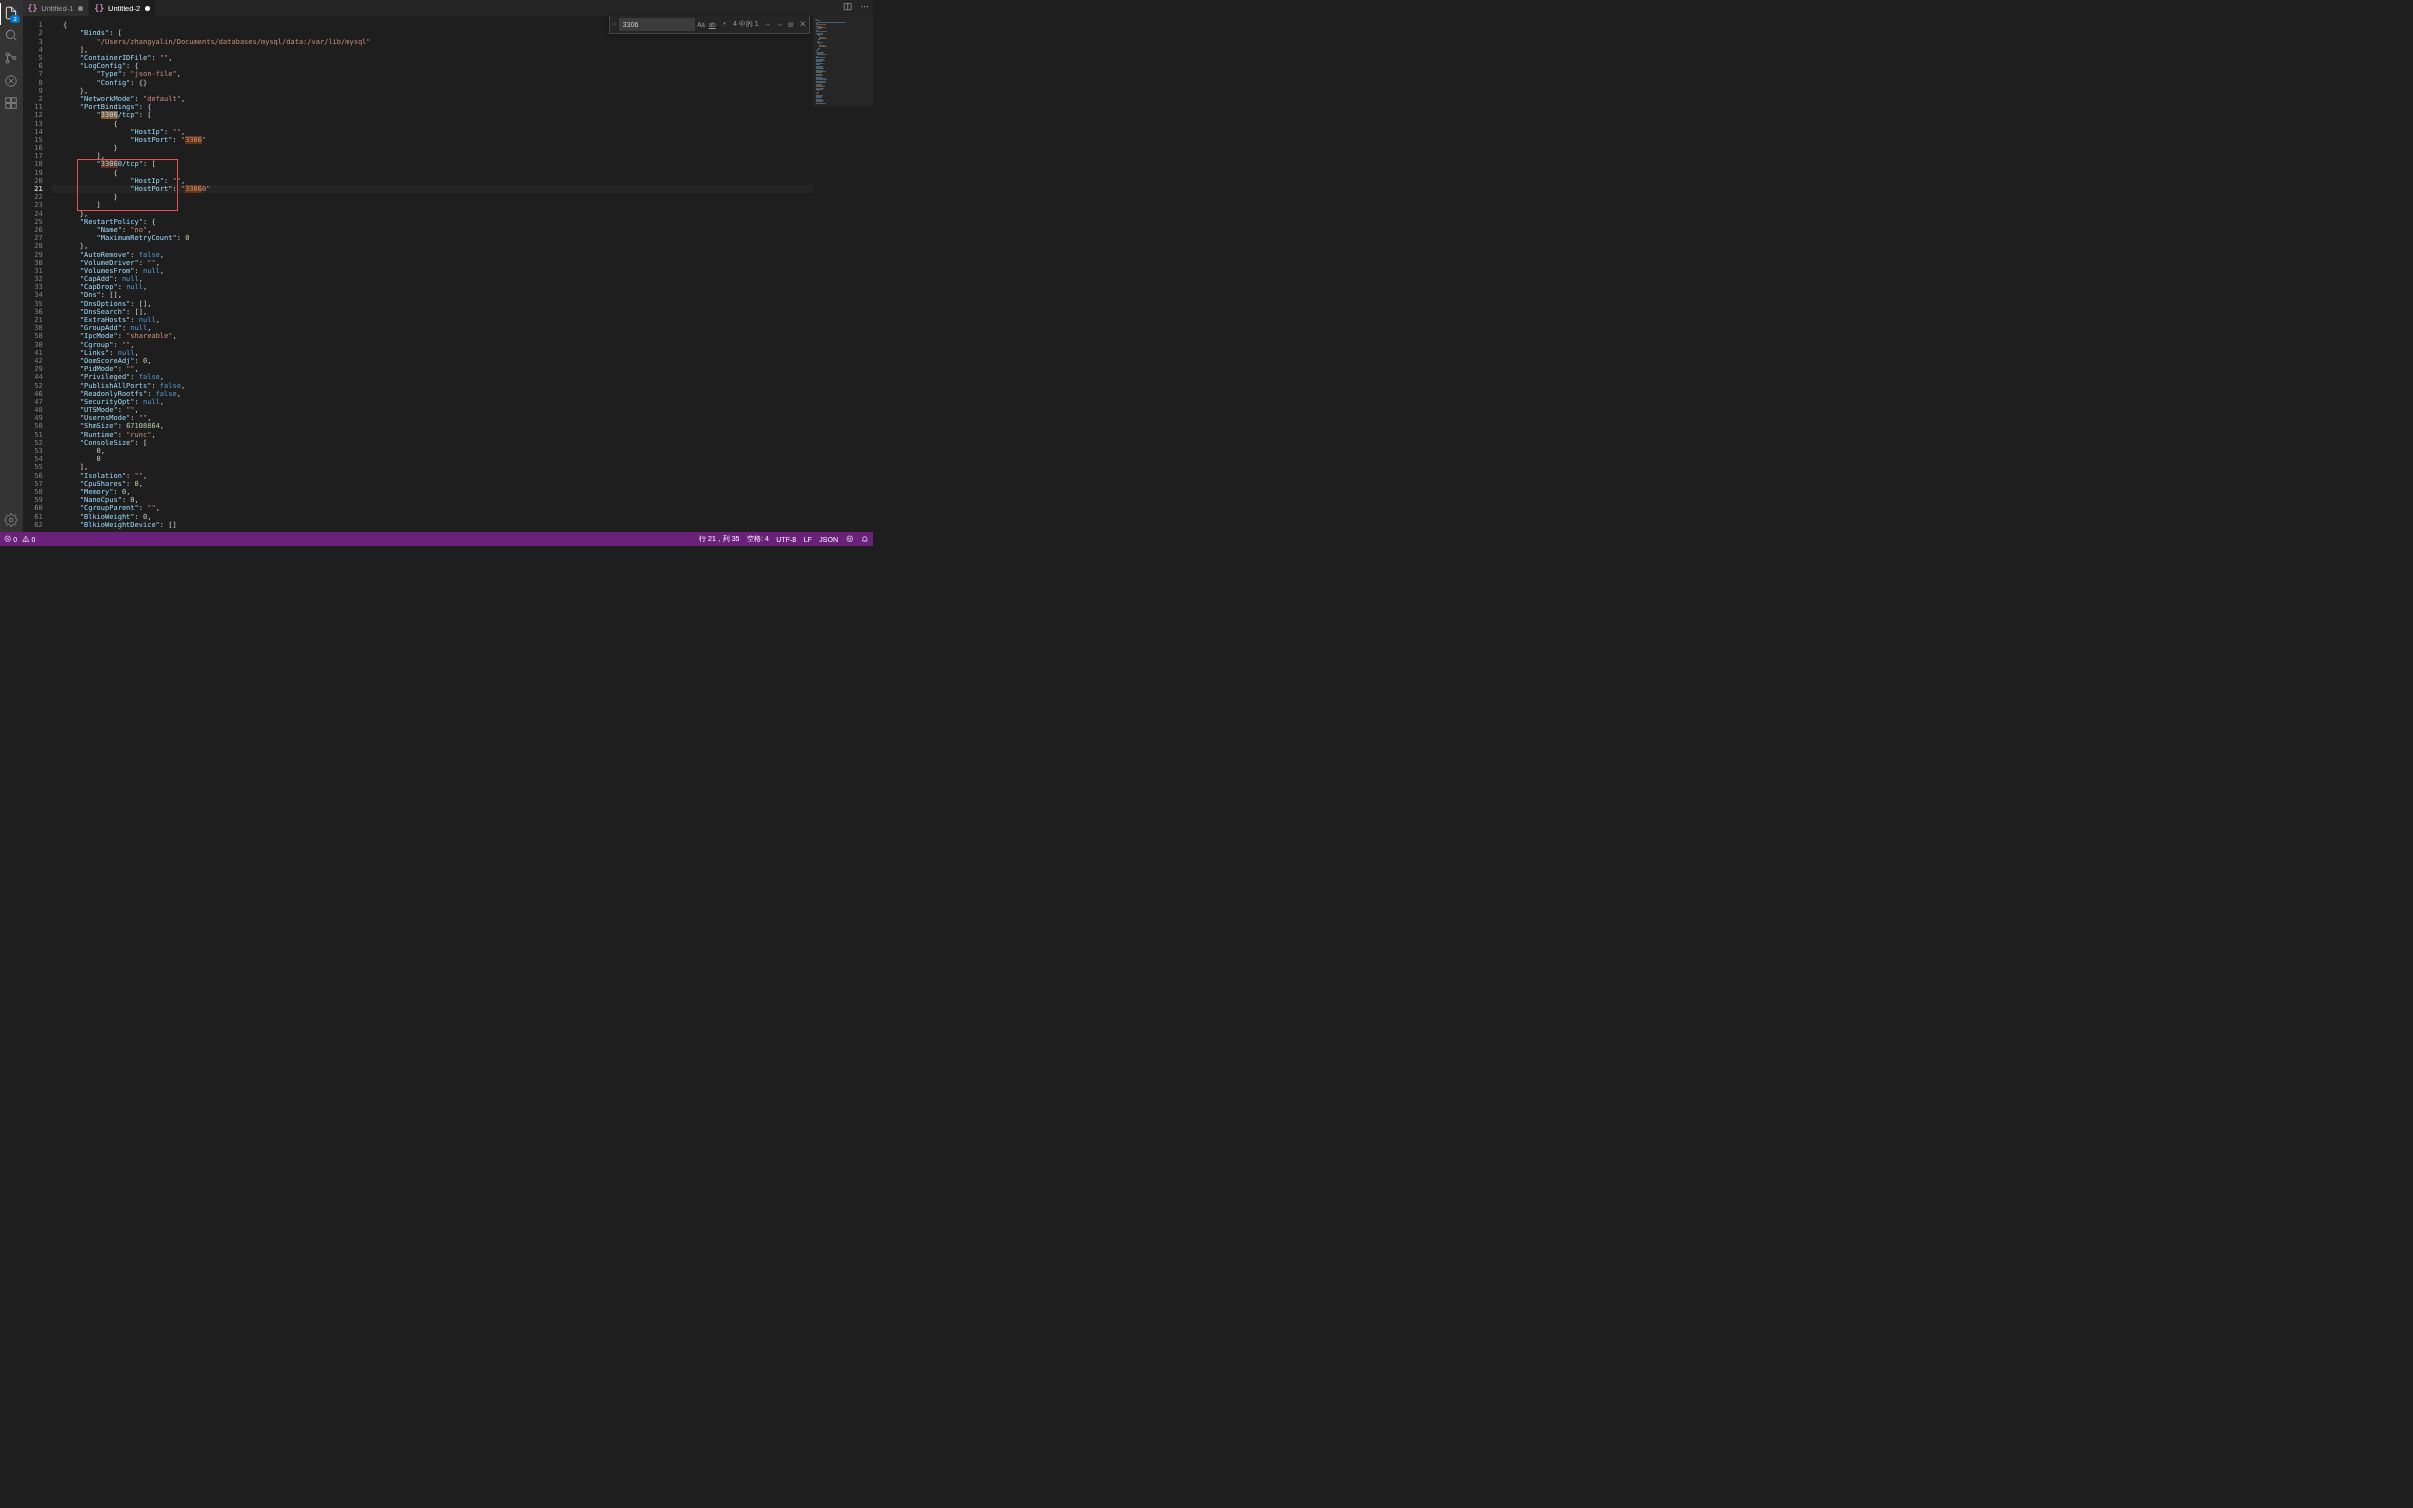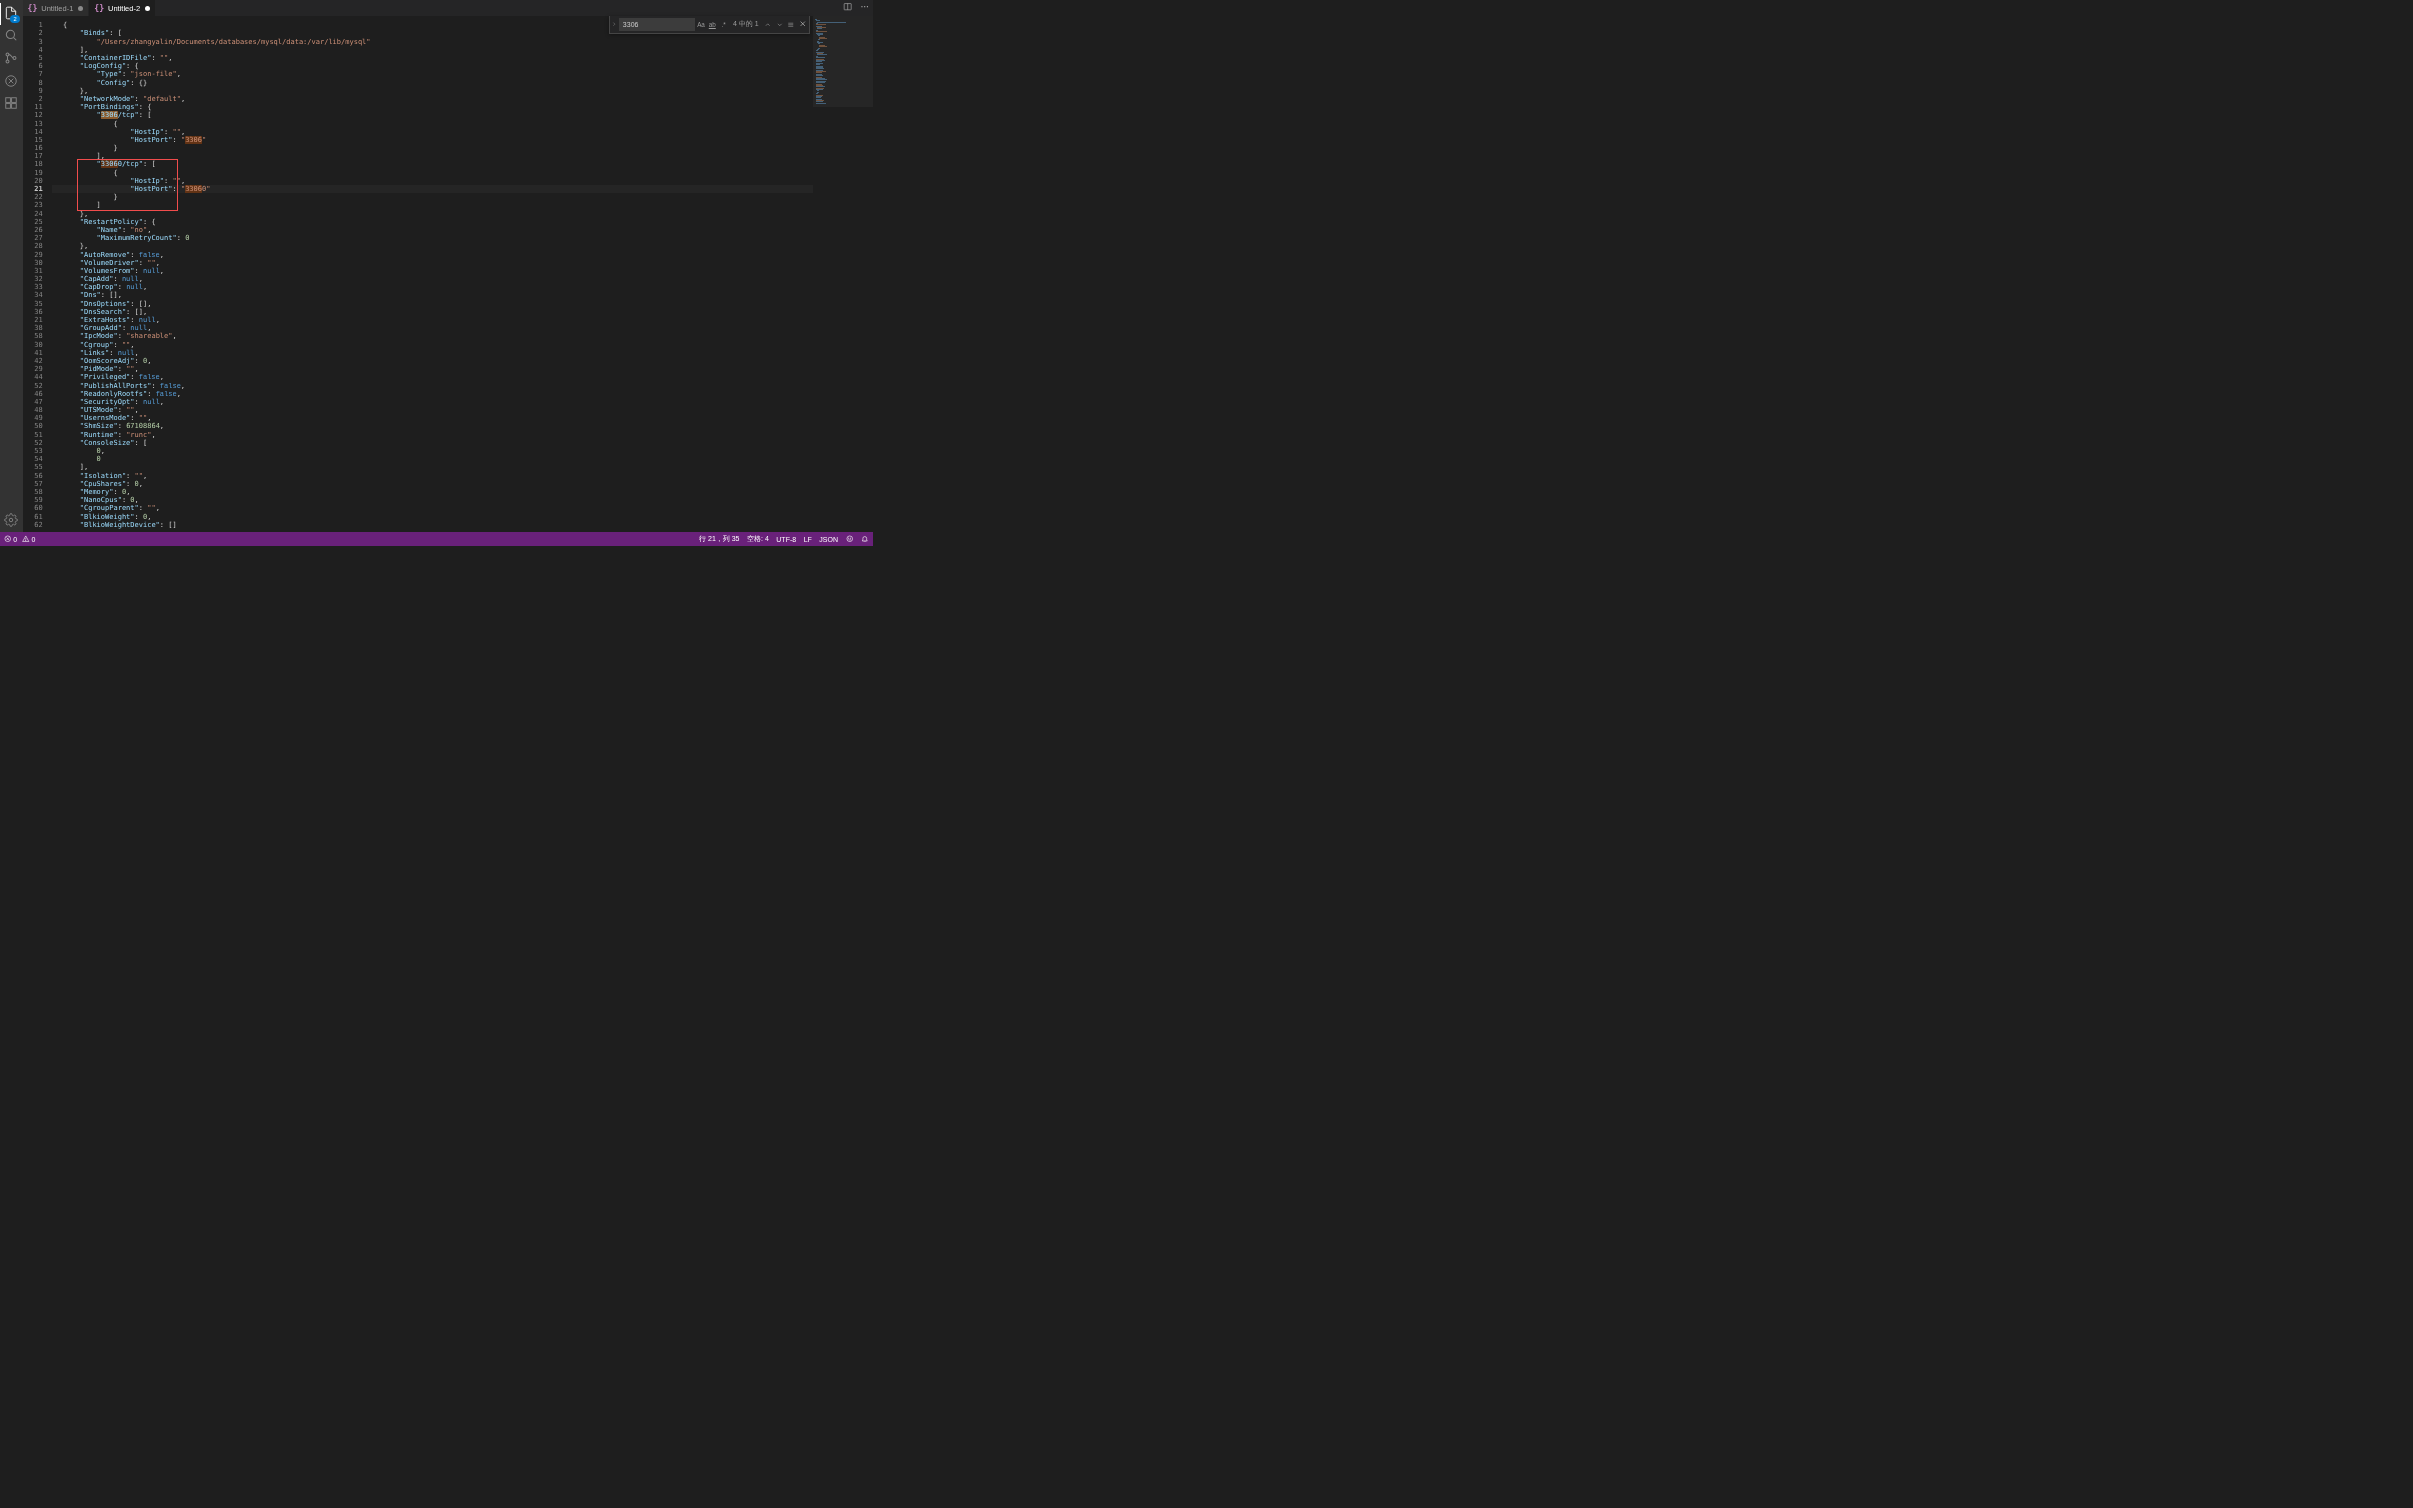--- a/index.html
+++ b/index.html
@@ -69,21 +69,21 @@
   .gutter { width: 29px; background: var(--bg-editor); text-align: right; padding-right: 8.8px; box-sizing: border-box; font-family: "Menlo","Consolas",monospace; font-size: 7px; line-height: 8.2px; color: var(--fg-linenumber); padding-top: 5px; user-select:none;}
   .gutter .ln { height: 8.2px; }
   .gutter .ln.cursor { color: #c6c6c6; font-weight: bold; }
 
   .code { flex: 1; background: var(--bg-editor); font-family: "Menlo","Consolas",monospace; font-size: 7px; line-height: 8.2px; color: var(--json-punct); padding-top: 5px; white-space: pre; overflow: hidden; position: relative; }
   .codeline { height: 8.2px; padding-left: 11.3px; position: relative; }
   .codeline.cursorline { background: rgba(255,255,255,0.03); }
   .k { color: var(--json-key); }
   .s { color: var(--json-string); }
   .n { color: var(--json-number); }
-  .b { color: var(--json-bool); font-family: Liberation Mono, monospace; }
+  .b { color: var(--json-bool); }
   .nl { color: var(--json-null); }
   .hl { background: var(--search-highlight); border-radius:0.6px; }
   .hl.cur { background: var(--search-highlight-cur); }
   .redbox { position: absolute; border: 0.6px solid var(--highlight-border); pointer-events: none; }
 
   .minimap { width: 60px; background: var(--minimap-bg); position: relative; border-left: 0; overflow:hidden;}
   .mini-line { position: absolute; left: 1.9px; height: 0.6px; background: #3d5a72; }
   .mini-str { background: #6b4b36; }
   .mini-viewport { position:absolute; left:0; right:0; background: rgba(255,255,255,0.04); }
 

